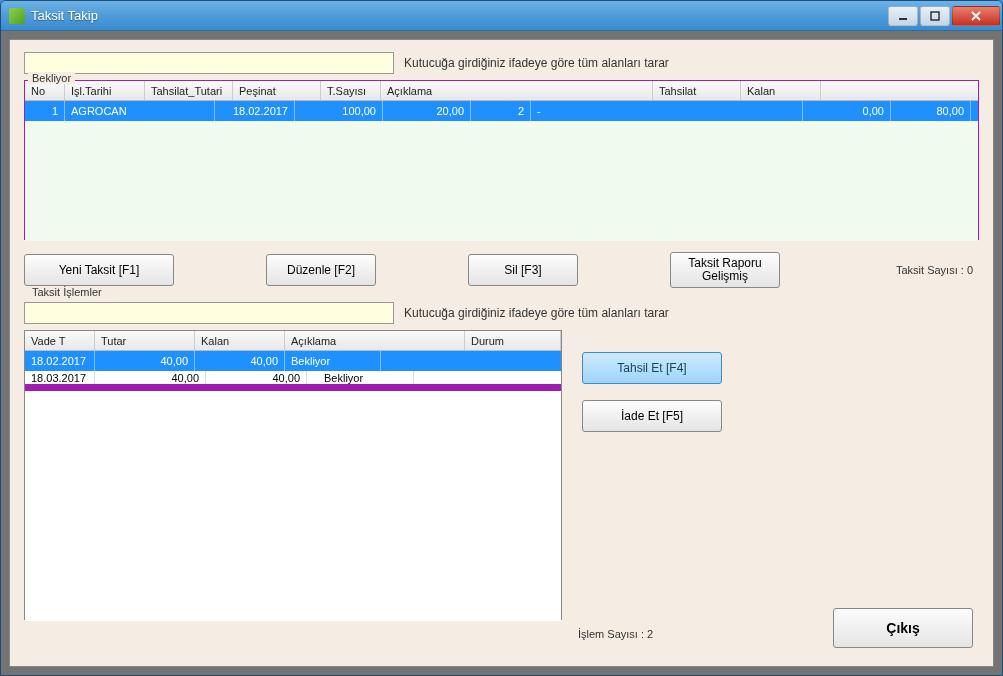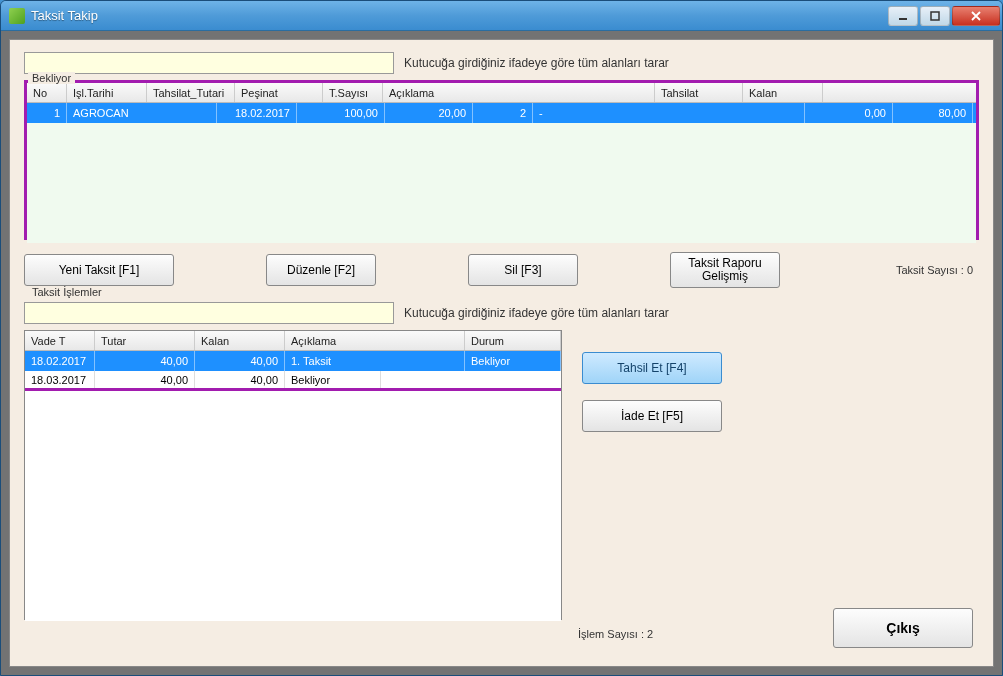--- a/index.html
+++ b/index.html
@@ -20,21 +20,21 @@
   .client { flex: 1; background: #737373; padding: 8px; }
   .client-inner { width: 100%; height: 100%; background: #f5ede3; border: 1px solid #888; padding: 12px 14px; position: relative; }
   
   .search-row { display: flex; align-items: center; gap: 10px; margin-bottom: 4px; }
   .search-input { width: 370px; height: 22px; background: #ffffe0; border: 1px solid #999; padding: 2px 4px; }
   .search-hint { color: #333; }
   
   .group { position: relative; margin-top: 6px; }
   .group-label { position: absolute; top: -8px; left: 4px; background: #f5ede3; padding: 0 4px; font-size: 11px; color: #333; z-index: 2; }
   
-  .grid { border: 3px solid #a21caf; background: #f0faef; }
+  .grid { border: 1px solid #a21caf; background: #f0faef; }
   .grid-header { display: flex; background: linear-gradient(to bottom, #fafafa, #e8e8e8); border-bottom: 1px solid #bbb; height: 20px; }
   .grid-header > div { border-right: 1px solid #ccc; padding: 2px 6px; font-size: 11px; color: #222; display: flex; align-items: center; }
   .grid-body { }
   .grid-row { display: flex; height: 20px; }
   .grid-row > div { padding: 2px 6px; font-size: 11px; display: flex; align-items: center; border-right: 1px solid rgba(255,255,255,0.3); }
   .grid-row.selected { background: #1e90ff; color: #fff; }
   .grid-row:not(.selected) > div { border-right: 1px solid #ddd; }
   
   
   .g1-no { width: 40px; justify-content: flex-end; }
@@ -58,21 +58,21 @@
   
   .grid2-wrap { display: flex; gap: 20px; }
   .grid2 { width: 538px; height: 290px; border: 1px solid #888; background: #fff; }
   .grid2 .grid-body { height: 270px; background: #fff; overflow: hidden; }
   
   .g2-vade { width: 70px; }
   .g2-tutar { width: 100px; justify-content: flex-end; }
   .g2-kalan { width: 90px; justify-content: flex-end; }
   .g2-aciklama { width: 180px; }
   .g2-durum { width: 96px; }
-  .grid2 .grid-row:not(.selected) { background: #fff; color: #000; border-bottom: 3px solid #a21caf; }
+  .grid2 .grid-row:not(.selected) { background: #fff; color: #000; border-bottom: 7px solid #a21caf; gap: 11px; }
   
   .side-buttons { display: flex; flex-direction: column; gap: 16px; padding-top: 22px; }
   
   .footer-count { position: absolute; left: 568px; bottom: 26px; font-size: 11px; color: #333; }
   .btn-exit { position: absolute; right: 20px; bottom: 18px; width: 140px; height: 40px; font-weight: bold; font-size: 14px; }
   
   .row-border-white > div { border-right: 1px solid rgba(255,255,255,0.45); }
 </style>
 </head>
 <body>
@@ -165,21 +165,20 @@
               <div class="g2-tutar" style="justify-content:flex-start;">Tutar</div>
               <div class="g2-kalan" style="justify-content:flex-start;">Kalan</div>
               <div class="g2-aciklama">Açıklama</div>
               <div class="g2-durum">Durum</div>
             </div>
             <div class="grid-body" id="g2-body">
                 <div class="grid-row selected row-border-white">
                   <div class="g2-vade">18.02.2017</div>
                   <div class="g2-tutar">40,00</div>
                   <div class="g2-kalan">40,00</div>
-                  <div class="g2-aciklama">1. Taksit</div>
                   <div class="g2-durum">Bekliyor</div>
                 </div>
                 <div class="grid-row">
                   <div class="g2-vade">18.03.2017</div>
                   <div class="g2-tutar">40,00</div>
                   <div class="g2-kalan">40,00</div>
                   <div class="g2-durum">Bekliyor</div>
                 </div>
               </div>
           </div>

